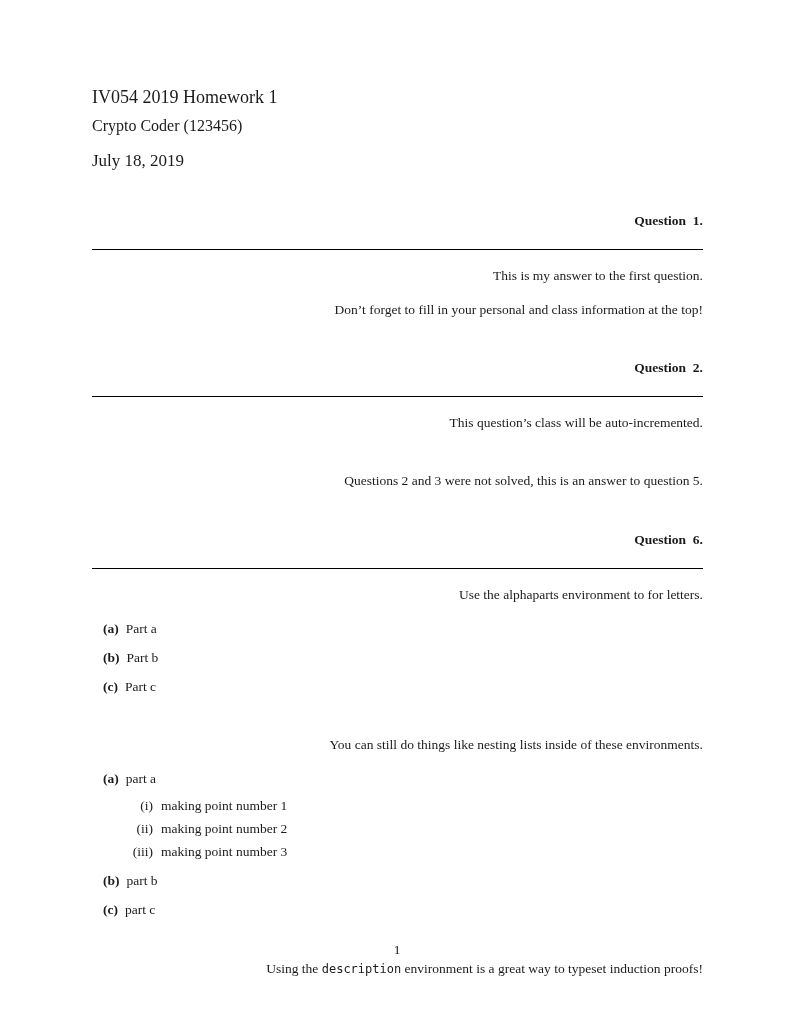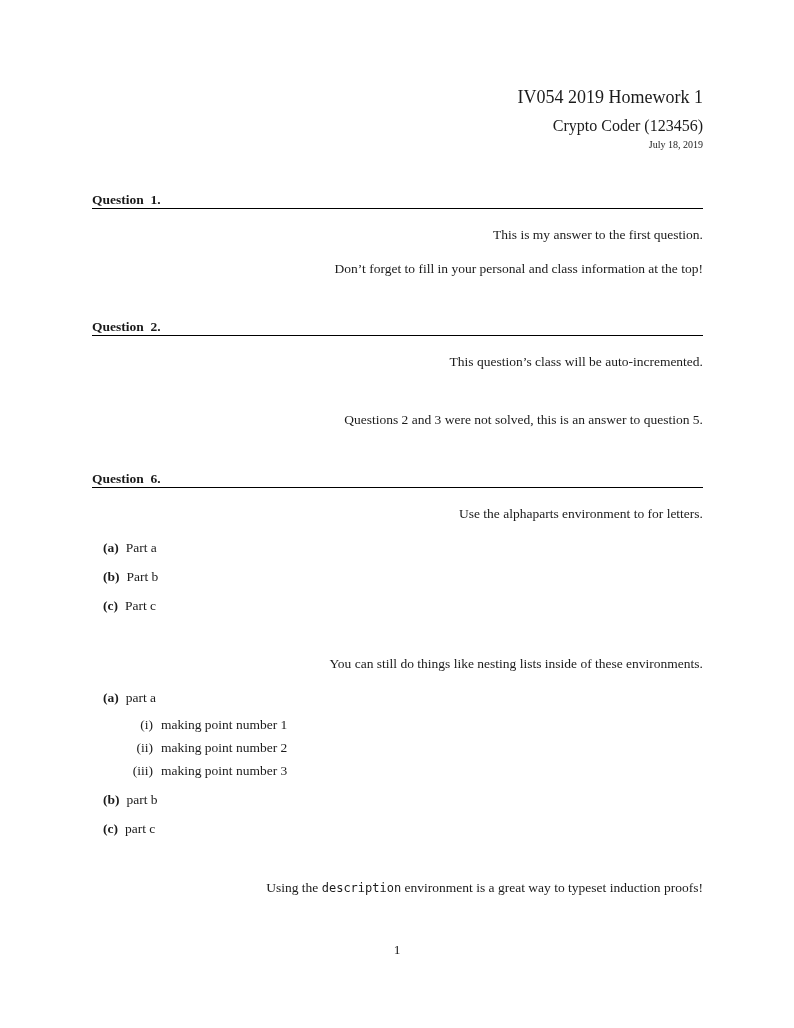--- a/index.html
+++ b/index.html
@@ -14,32 +14,33 @@
     font-family: "Liberation Serif", serif;
     color: #1b1b1b;
     overflow: hidden;
   }
   .page {
     position: absolute;
     inset: 0;
     padding: 88px 91px 0 92px;
     box-sizing: border-box;
   }
-  .title-block { text-align: right; }
+  .title-block { text-align: left; }
   .doc-title  { font-size: 18px; line-height: 1.1; }
   .doc-author { font-size: 16px; margin-top: 9px; }
-  .doc-date   { font-size: 10px; margin-top: 4px; }
+  .doc-date   { font-size: 17px; margin-top: 16px; }
 
   .question { margin-top: 42px; }
   .q-heading {
     font-weight: bold;
     font-size: 13.5px;
     white-space: pre;
     border-bottom: 1px solid #000;
-    padding-bottom: 0;
+    padding-bottom: 20px;
+    text-align: right;
   }
   .question p {
     font-size: 13.5px;
     line-height: 1.2;
     margin: 18px 0 0 0;
     text-align: right;
   }
 
   .alpha-list { margin-top: 18px; margin-bottom: 12px; }
   .alpha-item {

